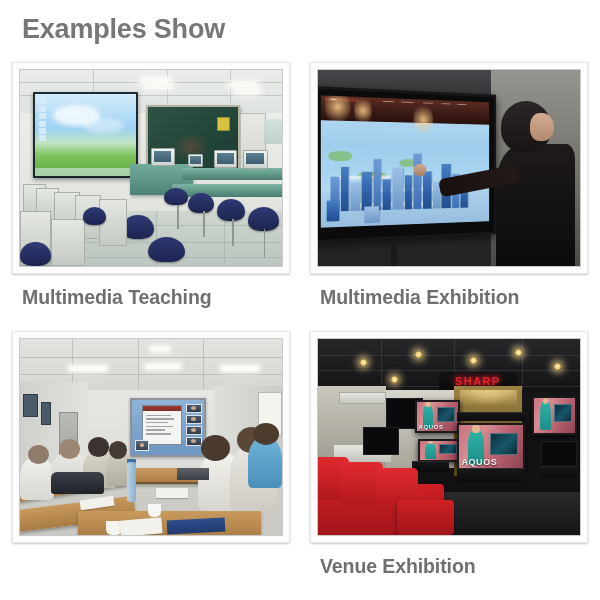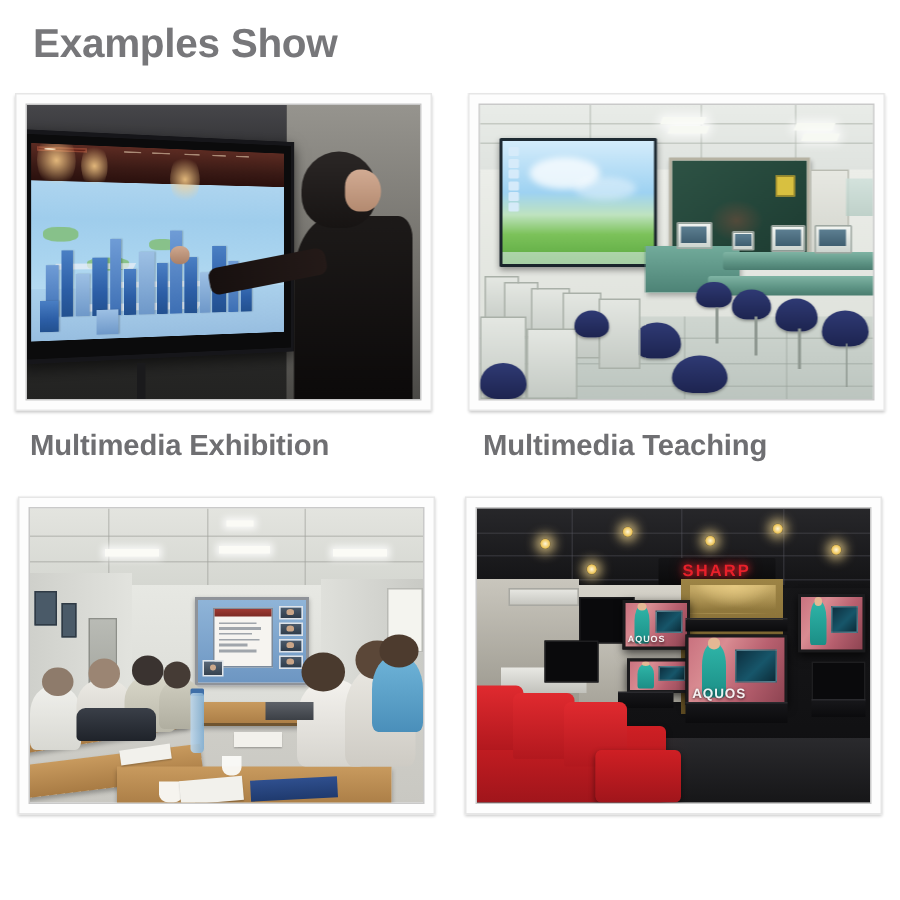--- a/index.html
+++ b/index.html
@@ -480,20 +480,99 @@
 </head>
 <body>
 
 <div id="page">
 
   <div class="page-title">Examples Show</div>
 
   <div class="grid">
 
     <div class="row">
+
+      <div class="card card-left">
+        <div class="frame">
+          <div class="photo p1">
+            <div class="ceiling"></div>
+            <div class="ceil-line" style="left:0;top:6%;width:100%;height:1px"></div>
+            <div class="ceil-line" style="left:0;top:13%;width:100%;height:1px"></div>
+            <div class="ceil-line" style="left:28%;top:0;width:1px;height:22%"></div>
+            <div class="ceil-line" style="left:56%;top:0;width:1px;height:22%"></div>
+            <div class="ceil-line" style="left:80%;top:0;width:1px;height:22%"></div>
+            <div class="lamp" style="left:46%;top:4%;width:11%"></div>
+            <div class="lamp" style="left:48%;top:7%;width:10%"></div>
+            <div class="lamp" style="left:80%;top:6%;width:10%"></div>
+            <div class="lamp" style="left:82%;top:9.5%;width:9%"></div>
+
+            <div class="wall"></div>
+
+            <div class="screen">
+              <div class="screen-img">
+                <div class="cloud" style="left:18%;top:14%;width:46%;height:26%"></div>
+                <div class="cloud" style="left:48%;top:30%;width:40%;height:18%;opacity:.55"></div>
+                <div class="dicon" style="top:6%"></div>
+                <div class="dicon" style="top:15%"></div>
+                <div class="dicon" style="top:24%"></div>
+                <div class="dicon" style="top:33%"></div>
+                <div class="dicon" style="top:42%"></div>
+                <div class="dicon" style="top:51%"></div>
+                <div class="taskbar"></div>
+              </div>
+            </div>
+
+            <div class="board"></div>
+            <div class="poster"></div>
+            <div class="cab-screen"></div>
+            <div class="cabinet"></div>
+            <div class="glass-panel"></div>
+
+            <div class="floor">
+              <div class="tile" style="left:0;top:26%;width:100%;height:1px"></div>
+              <div class="tile" style="left:0;top:56%;width:100%;height:1px"></div>
+              <div class="tile" style="left:0;top:84%;width:100%;height:1px"></div>
+              <div class="tile" style="left:22%;top:0;width:1px;height:100%"></div>
+              <div class="tile" style="left:52%;top:0;width:1px;height:100%"></div>
+              <div class="tile" style="left:78%;top:0;width:1px;height:100%"></div>
+            </div>
+
+            <div class="teacher-desk"></div>
+            <div class="mon" style="left:50%;top:40%;width:9%;height:9%"></div>
+
+            <div class="desk" style="left:62%;top:50%;width:40%;height:6%"></div>
+            <div class="desk" style="left:58%;top:58%;width:46%;height:7%"></div>
+            <div class="mon" style="left:74%;top:41%;width:9%;height:9%"></div>
+            <div class="mon" style="left:85%;top:41%;width:9.5%;height:9.5%"></div>
+            <div class="mon" style="left:64%;top:43%;width:6%;height:6.5%"></div>
+
+            <div class="chair" style="left:55%;top:60%;width:9%;height:9%"></div>
+            <div class="chair" style="left:64%;top:63%;width:10%;height:10%"></div>
+            <div class="chair" style="left:75%;top:66%;width:11%;height:11%"></div>
+            <div class="chair" style="left:87%;top:70%;width:12%;height:12%"></div>
+            <div class="chair" style="left:39%;top:74%;width:12%;height:12%"></div>
+            <div class="chair" style="left:49%;top:85%;width:14%;height:13%"></div>
+            <div class="chair-leg" style="left:60%;top:69%;height:12%"></div>
+            <div class="chair-leg" style="left:70%;top:72%;height:13%"></div>
+            <div class="chair-leg" style="left:81%;top:76%;height:14%"></div>
+            <div class="chair-leg" style="left:93%;top:81%;height:15%"></div>
+
+            <div class="podium" style="left:1%;top:58%;width:9%;height:18%"></div>
+            <div class="podium" style="left:6%;top:60%;width:9%;height:19%"></div>
+            <div class="podium" style="left:13%;top:62%;width:10%;height:20%"></div>
+            <div class="podium" style="left:21%;top:64%;width:10%;height:22%"></div>
+            <div class="podium" style="left:30%;top:66%;width:11%;height:24%"></div>
+            <div class="podium" style="left:0%;top:72%;width:12%;height:28%"></div>
+            <div class="podium" style="left:12%;top:76%;width:13%;height:24%"></div>
+            <div class="chair" style="left:24%;top:70%;width:9%;height:9%"></div>
+            <div class="chair" style="left:0%;top:88%;width:12%;height:12%"></div>
+          </div>
+        </div>
+        <div class="caption">Multimedia Teaching</div>
+      </div>
 
       <div class="card card-right">
         <div class="frame rgt">
           <div class="photo p2">
             <div class="bgwall"></div>
             <div class="bgwall2"></div>
 
             <div class="tvbody">
               <div class="tvscreen">
                 <div class="navbar">
@@ -537,99 +616,20 @@
 
             <div class="stand"></div>
             <div class="woman-body"></div>
             <div class="woman-head"></div>
             <div class="woman-face"></div>
             <div class="woman-arm"></div>
           </div>
         </div>
         <div class="caption">Multimedia Exhibition</div>
       </div>
-
-      <div class="card card-left">
-        <div class="frame">
-          <div class="photo p1">
-            <div class="ceiling"></div>
-            <div class="ceil-line" style="left:0;top:6%;width:100%;height:1px"></div>
-            <div class="ceil-line" style="left:0;top:13%;width:100%;height:1px"></div>
-            <div class="ceil-line" style="left:28%;top:0;width:1px;height:22%"></div>
-            <div class="ceil-line" style="left:56%;top:0;width:1px;height:22%"></div>
-            <div class="ceil-line" style="left:80%;top:0;width:1px;height:22%"></div>
-            <div class="lamp" style="left:46%;top:4%;width:11%"></div>
-            <div class="lamp" style="left:48%;top:7%;width:10%"></div>
-            <div class="lamp" style="left:80%;top:6%;width:10%"></div>
-            <div class="lamp" style="left:82%;top:9.5%;width:9%"></div>
-
-            <div class="wall"></div>
-
-            <div class="screen">
-              <div class="screen-img">
-                <div class="cloud" style="left:18%;top:14%;width:46%;height:26%"></div>
-                <div class="cloud" style="left:48%;top:30%;width:40%;height:18%;opacity:.55"></div>
-                <div class="dicon" style="top:6%"></div>
-                <div class="dicon" style="top:15%"></div>
-                <div class="dicon" style="top:24%"></div>
-                <div class="dicon" style="top:33%"></div>
-                <div class="dicon" style="top:42%"></div>
-                <div class="dicon" style="top:51%"></div>
-                <div class="taskbar"></div>
-              </div>
-            </div>
-
-            <div class="board"></div>
-            <div class="poster"></div>
-            <div class="cab-screen"></div>
-            <div class="cabinet"></div>
-            <div class="glass-panel"></div>
-
-            <div class="floor">
-              <div class="tile" style="left:0;top:26%;width:100%;height:1px"></div>
-              <div class="tile" style="left:0;top:56%;width:100%;height:1px"></div>
-              <div class="tile" style="left:0;top:84%;width:100%;height:1px"></div>
-              <div class="tile" style="left:22%;top:0;width:1px;height:100%"></div>
-              <div class="tile" style="left:52%;top:0;width:1px;height:100%"></div>
-              <div class="tile" style="left:78%;top:0;width:1px;height:100%"></div>
-            </div>
-
-            <div class="teacher-desk"></div>
-            <div class="mon" style="left:50%;top:40%;width:9%;height:9%"></div>
-
-            <div class="desk" style="left:62%;top:50%;width:40%;height:6%"></div>
-            <div class="desk" style="left:58%;top:58%;width:46%;height:7%"></div>
-            <div class="mon" style="left:74%;top:41%;width:9%;height:9%"></div>
-            <div class="mon" style="left:85%;top:41%;width:9.5%;height:9.5%"></div>
-            <div class="mon" style="left:64%;top:43%;width:6%;height:6.5%"></div>
-
-            <div class="chair" style="left:55%;top:60%;width:9%;height:9%"></div>
-            <div class="chair" style="left:64%;top:63%;width:10%;height:10%"></div>
-            <div class="chair" style="left:75%;top:66%;width:11%;height:11%"></div>
-            <div class="chair" style="left:87%;top:70%;width:12%;height:12%"></div>
-            <div class="chair" style="left:39%;top:74%;width:12%;height:12%"></div>
-            <div class="chair" style="left:49%;top:85%;width:14%;height:13%"></div>
-            <div class="chair-leg" style="left:60%;top:69%;height:12%"></div>
-            <div class="chair-leg" style="left:70%;top:72%;height:13%"></div>
-            <div class="chair-leg" style="left:81%;top:76%;height:14%"></div>
-            <div class="chair-leg" style="left:93%;top:81%;height:15%"></div>
-
-            <div class="podium" style="left:1%;top:58%;width:9%;height:18%"></div>
-            <div class="podium" style="left:6%;top:60%;width:9%;height:19%"></div>
-            <div class="podium" style="left:13%;top:62%;width:10%;height:20%"></div>
-            <div class="podium" style="left:21%;top:64%;width:10%;height:22%"></div>
-            <div class="podium" style="left:30%;top:66%;width:11%;height:24%"></div>
-            <div class="podium" style="left:0%;top:72%;width:12%;height:28%"></div>
-            <div class="podium" style="left:12%;top:76%;width:13%;height:24%"></div>
-            <div class="chair" style="left:24%;top:70%;width:9%;height:9%"></div>
-            <div class="chair" style="left:0%;top:88%;width:12%;height:12%"></div>
-          </div>
-        </div>
-        <div class="caption">Multimedia Teaching</div>
-      </div>
     </div>
 
     <div class="row row2">
 
       <div class="card card-left">
         <div class="frame">
           <div class="photo p3">
             <div class="ceil"></div>
             <div class="cl" style="left:0;top:9%;width:100%;height:1px"></div>
             <div class="cl" style="left:0;top:18%;width:100%;height:1px"></div>
@@ -773,17 +773,18 @@
 
             <div class="floor4"></div>
 
             <div class="sofa" style="left:-4%;top:74%;width:52%;height:26%"></div>
             <div class="sofa-back" style="left:-4%;top:60%;width:16%;height:22%"></div>
             <div class="sofa-back" style="left:9%;top:63%;width:16%;height:22%"></div>
             <div class="sofa-back" style="left:22%;top:66%;width:16%;height:22%"></div>
             <div class="sofa" style="left:30%;top:82%;width:22%;height:18%"></div>
           </div>
         </div>
+        <div class="caption">Venue Exhibition</div>
       </div>
     </div>
 
   </div>
 </div>
 
 </body></html>

